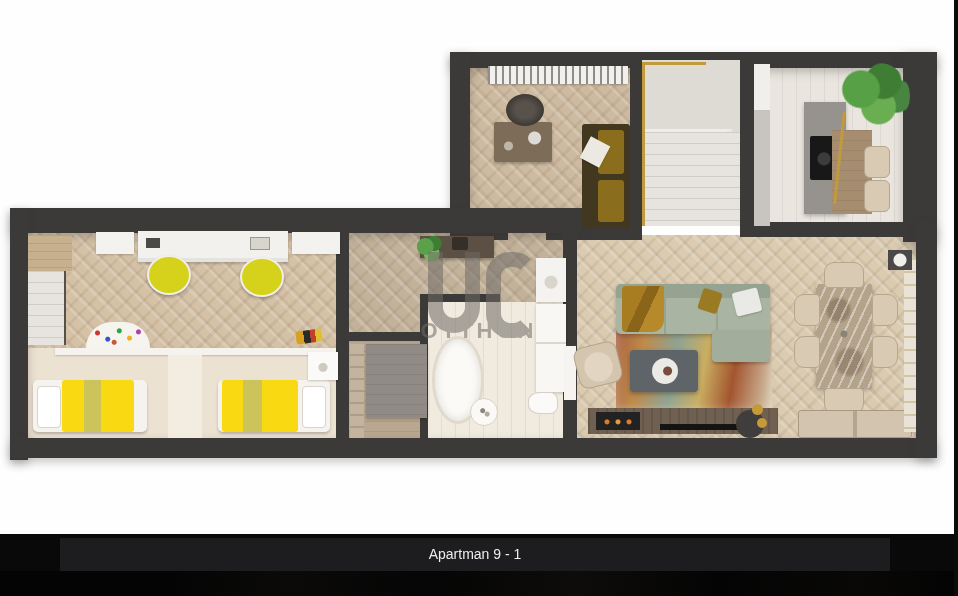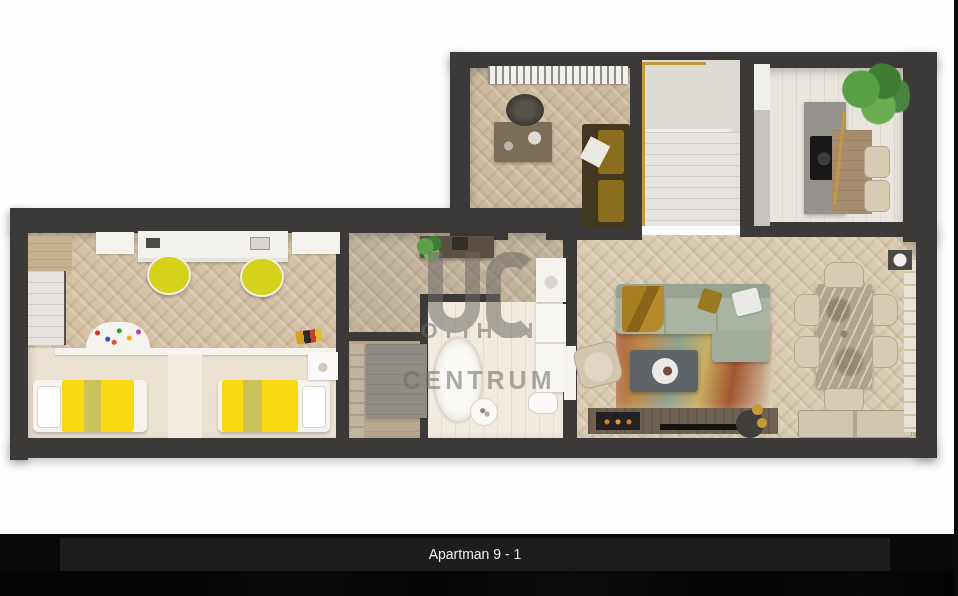--- a/index.html
+++ b/index.html
@@ -150,21 +150,20 @@
   <div class="abs" style="left:752px;top:404px;width:11px;height:11px;background:#c59a38;border-radius:50%;"></div>
   <div class="abs" style="left:757px;top:418px;width:10px;height:10px;background:#c59a38;border-radius:50%;"></div>
   <div class="abs" style="left:798px;top:410px;width:112px;height:26px;background:linear-gradient(90deg,#d2c4ae 0 48%,#b3a58e 48% 52%,#d2c4ae 52%);border:1px solid #a89a82;border-radius:3px;"></div>
   <div class="abs" style="left:904px;top:258px;width:12px;height:174px;background:#e9e3d7;background-image:repeating-linear-gradient(180deg,rgba(180,150,80,.4) 0 2px,transparent 2px 13px);"></div>
   <div class="abs" style="left:888px;top:250px;width:24px;height:20px;background:#4a4947;background-image:radial-gradient(circle at 50% 50%,#f0efec 0 6px,transparent 7px);"></div>
 
   <div id="watermark" aria-label="OC">
     <div id="wm-u" class="wm-glyph"></div>
     <div id="wm-c" class="wm-glyph"></div>
     <div id="wm-line1" class="wm-word">OTTHON</div>
-    <div id="wm-line2" class="wm-word">CENTRUM</div>
   </div>
 
   <div id="caption-band"></div>
   <div id="caption-inner">Apartman 9 - 1</div>
   <div id="caption-photo"></div>
   <div id="right-sliver"></div>
 
 </div>
 
 </body></html>

